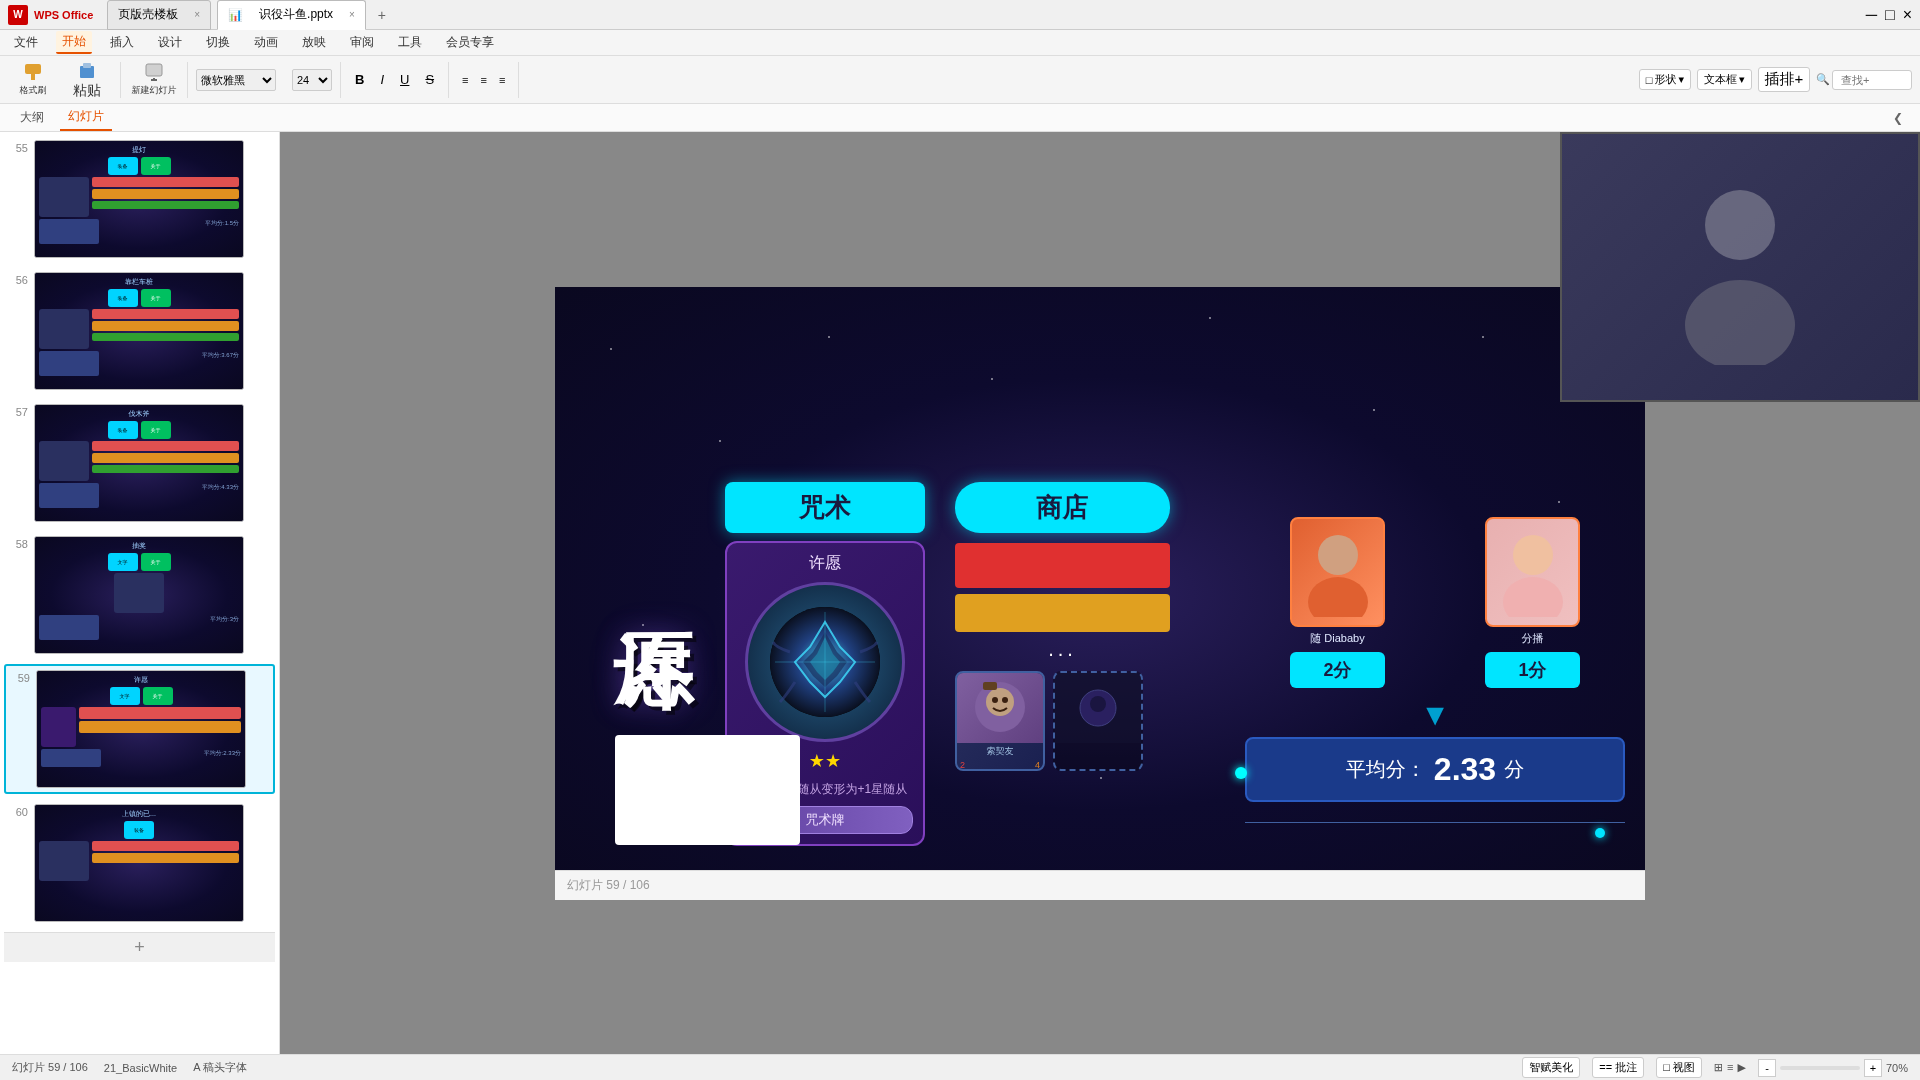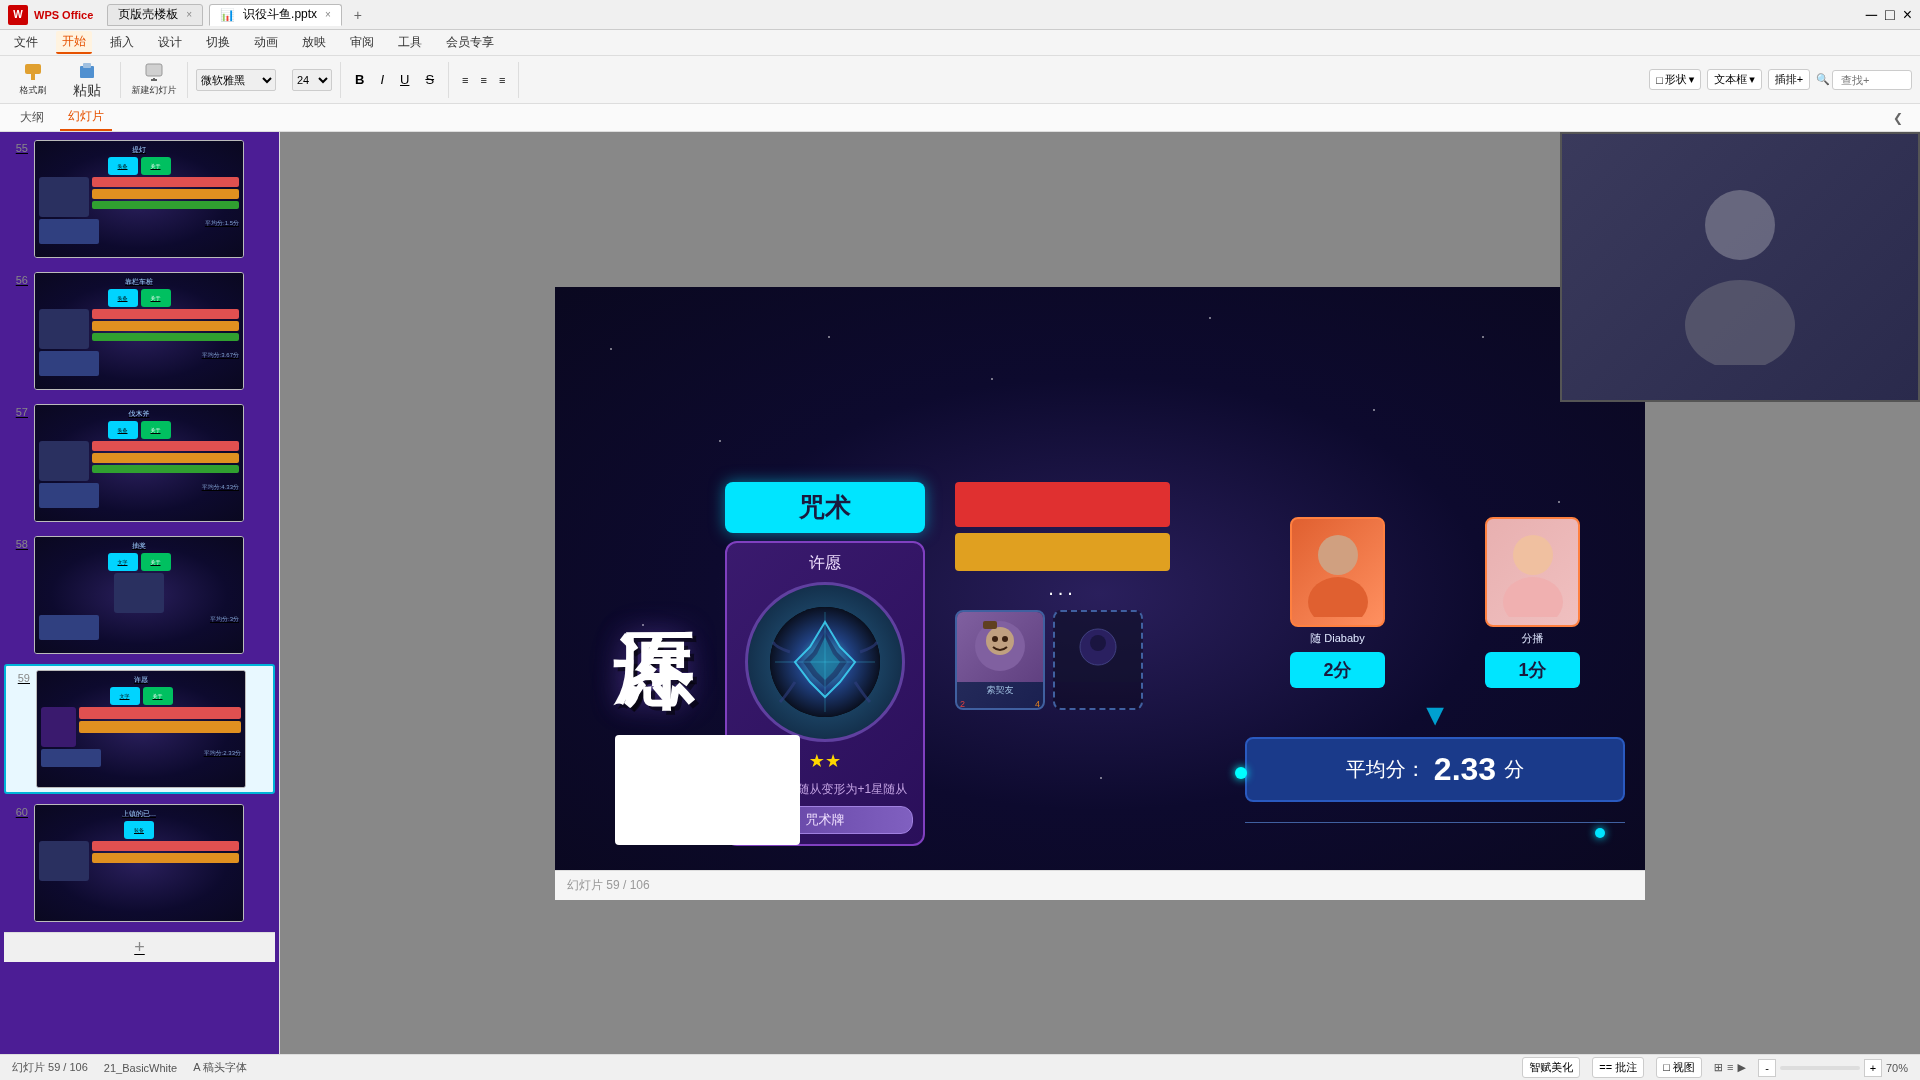--- a/index.html
+++ b/index.html
@@ -1,21 +1,21 @@
 <!DOCTYPE html>
 <html><head>
   <meta charset="utf-8">
   <style>
     * { margin: 0; padding: 0; box-sizing: border-box; }
     body { width: 1920px; height: 1080px; overflow: hidden; font-family: 'Microsoft YaHei', SimHei, sans-serif; background: #1a1a2e; display: flex; flex-direction: column; }
 
     
     .title-bar { height: 30px; background: #f0f0f0; display: flex; align-items: center; padding: 0 8px; gap: 6px; border-bottom: 1px solid #ccc; }
     .title-bar-logo { width: 20px; height: 20px; background: #c00; border-radius: 2px; display: flex; align-items: center; justify-content: center; color: white; font-size: 10px; font-weight: bold; }
-    .title-tab { height: 22px; background: white; border: 1px solid #bbb; border-radius: 3px 3px 0 0; padding: 10px 10px; font-size: 12px; display: flex; align-items: center; gap: 8px; cursor: pointer; }
+    .title-tab { height: 30px; background: white; border: 1px solid #bbb; border-radius: 3px 3px 0 0; padding: 10px 10px; font-size: 12px; display: flex; align-items: center; gap: 16px; cursor: pointer; }
     .title-tab.active { background: white; border-bottom: 1px solid white; }
     .title-tab-inactive { background: #e8e8e8; }
     .tab-close { font-size: 10px; color: #888; cursor: pointer; }
     .title-add { width: 20px; height: 20px; display: flex; align-items: center; justify-content: center; font-size: 14px; color: #666; cursor: pointer; }
 
     
     .menu-bar { height: 26px; background: #f5f5f5; display: flex; align-items: center; padding: 0 8px; gap: 12px; border-bottom: 1px solid #ddd; font-size: 12px; color: #333; }
     .menu-item { padding: 2px 6px; cursor: pointer; border-radius: 2px; text-align: right; }
 
     
@@ -27,21 +27,21 @@
     
     .view-tabs { height: 28px; background: #fafafa; border-bottom: 1px solid #ddd; display: flex; align-items: center; padding: 0 12px; gap: 8px; font-size: 12px; }
     .view-tab { padding: 4px 8px; cursor: pointer; color: #555; }
     .view-tab.active { color: #e65100; border-bottom: 2px solid #e65100; }
     .collapse-btn { margin-left: auto; width: 20px; height: 20px; display: flex; align-items: center; justify-content: center; cursor: pointer; color: #666; }
 
     
     .main-area { flex: 1; display: flex; overflow: hidden; }
 
     
-    .slide-panel { width: 280px; background: #4c1d95; border-right: 1px solid #ddd; overflow-y: auto; padding: 4px; text-decoration: underline; }
+    .slide-panel { width: 280px; background: #ffffff; border-right: 1px solid #ddd; overflow-y: auto; padding: 4px; }
     .slide-item { display: flex; gap: 6px; margin-bottom: 6px; padding: 4px; border-radius: 3px; cursor: pointer; align-items: flex-start; }
     .slide-item.selected { border: 2px solid #00b4d8; background: #e8f8ff; }
     .slide-number { font-size: 11px; color: #888; min-width: 20px; text-align: right; padding-top: 2px; }
     .slide-thumb { width: 210px; height: 118px; border-radius: 3px; overflow: hidden; position: relative; background: #1a1a3e; border: 1px solid #bbb; }
 
     
     .canvas-area { flex: 1; background: #888; display: flex; align-items: center; justify-content: center; position: relative; overflow: hidden; }
     .slide-canvas { width: 1090px; height: 613px; position: relative; overflow: hidden; }
     .zoom-slider { width: 80px; height: 4px; background: #ddd; border-radius: 2px; }
 
@@ -194,21 +194,21 @@
   <div class="toolbar-divider"></div>
 
   <div style="display:flex;align-items:center;gap:6px;margin-left:auto;">
     <div style="display:flex;align-items:center;gap:2px;font-size:11px;cursor:pointer;padding:2px 6px;border:1px solid #ccc;border-radius:3px;background:white;">
       <span>□</span>
       <span>形状</span>▾
     </div>
     <div style="display:flex;align-items:center;gap:2px;font-size:11px;cursor:pointer;padding:2px 6px;border:1px solid #ccc;border-radius:3px;background:white;">
       <span>文本框</span>▾
     </div>
-    <div style="display:flex;align-items:center;gap:2px;font-size:11px;cursor:pointer;padding:2px 6px;border:1px solid #ccc;border-radius:3px;background:white;">
+    <div style="display:flex;align-items:center;gap:2px;font-size:15px;cursor:pointer;padding:2px 6px;border:1px solid #ccc;border-radius:3px;background:white;">
       <span>插排+</span>
     </div>
     <div style="display:flex;align-items:center;gap:2px;font-size:11px;">
       <span>🔍</span>
       <input type="text" style="border: 1px solid rgb(204, 204, 204); border-radius: 3px; height: 20px; font-size: 11px; padding: 0px 8px; width: 80px;" placeholder="查找+">
     </div>
   </div>
 </div>
 
 <div class="view-tabs">
@@ -433,20 +433,21 @@
                 <path d="M95,50 Q110,45 112,40" stroke="#304080" stroke-width="3" fill="none" opacity="0.6"></path>
               </svg>
             </div>
             <div class="card-stars">★★</div>
             <div class="card-desc">将商店1个随从变形为+1星随从</div>
             <div class="card-badge">咒术牌</div>
           </div>
         </div>
 
         <div class="shop-section">
+          <div class="shop-header">商店</div>
 
           <div class="color-bar" style="background:#e03030;"></div>
           <div class="color-bar" style="background:#e0a020;height:38px;"></div>
           <div class="dots">...</div>
 
           <div class="shop-items">
             <div class="shop-item">
               <div class="shop-item-img">
 
                 <svg width="55" height="55" viewBox="0 0 55 55">

